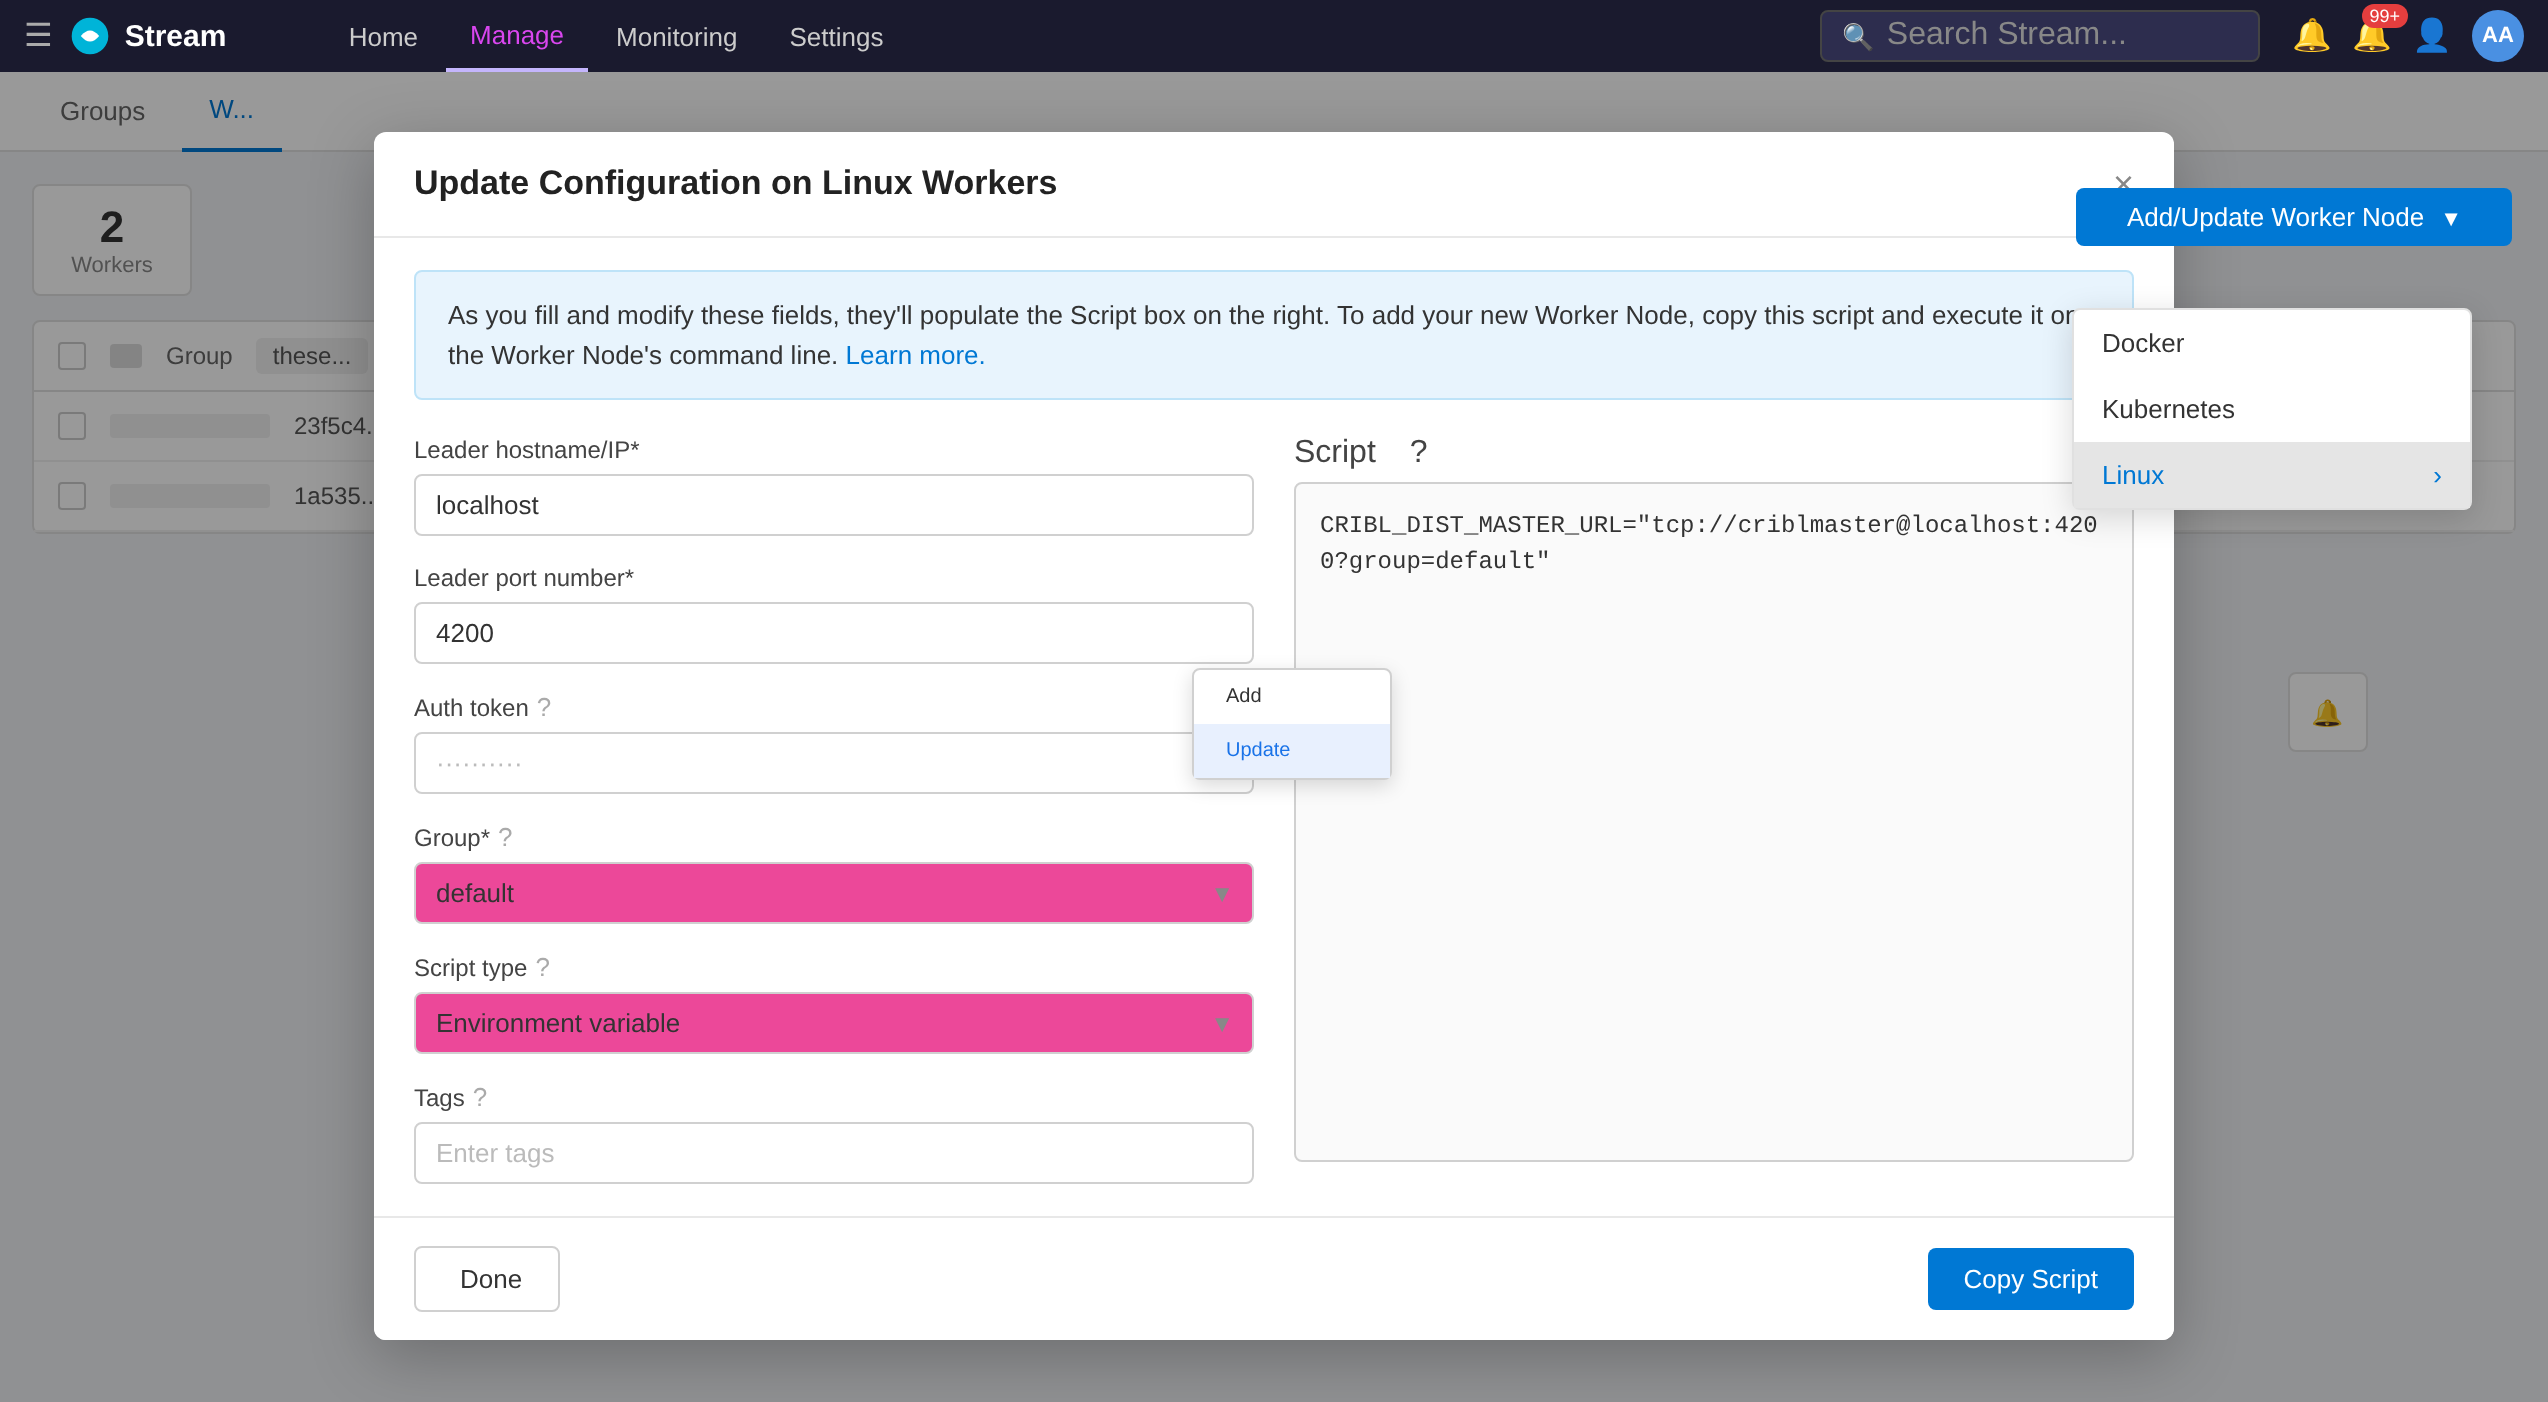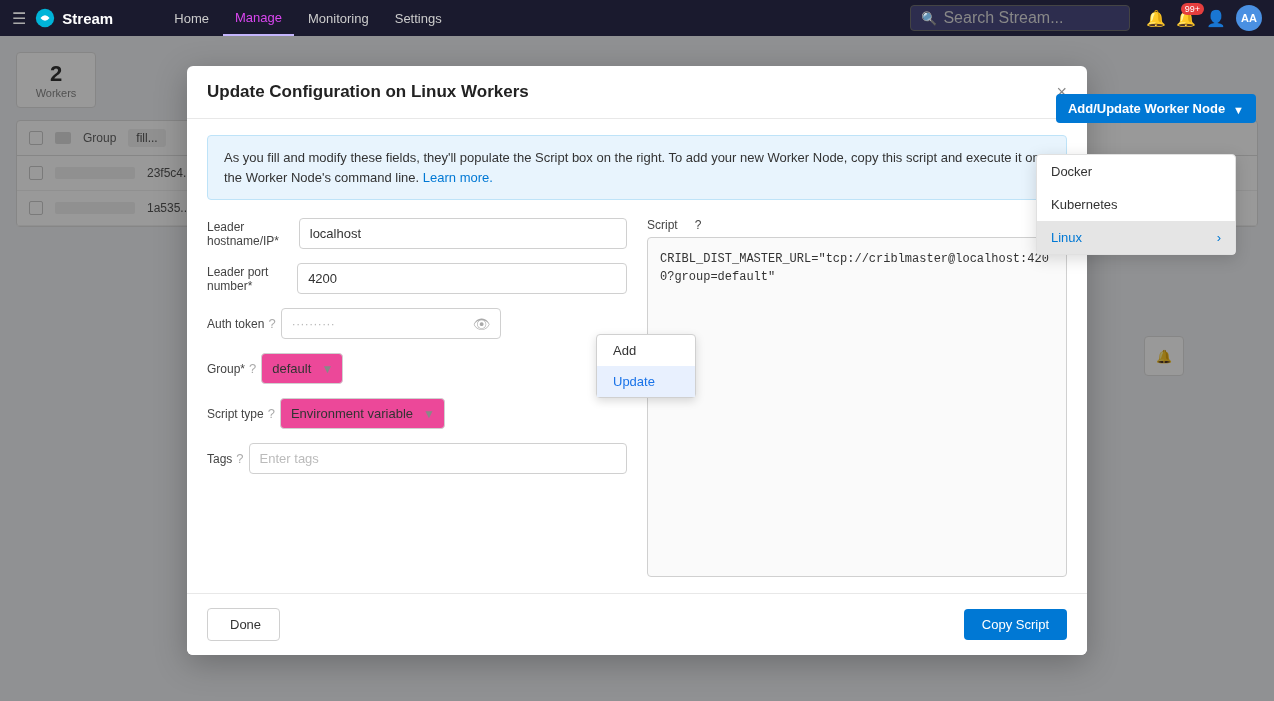--- a/index.html
+++ b/index.html
@@ -57,41 +57,41 @@
     .info-banner {
       background: #e8f4fd; border: 1px solid #bee3f8; border-radius: 4px;
       padding: 12px 16px; margin-bottom: 18px; color: #333; font-size: 13px; line-height: 1.5;
     }
     .info-banner a { color: #0078d4; text-decoration: none; }
 
     
     .form-row { display: grid; grid-template-columns: 1fr 1fr; gap: 20px; }
     .form-left { display: flex; flex-direction: column; gap: 14px; }
     .form-right { display: flex; flex-direction: column; }
-    .form-group { display: flex; flex-direction: row; gap: 5px; }
+    .form-group { display: flex; flex-direction: column; gap: 5px; }
     .form-label { font-size: 12px; font-weight: 500; color: #444; display: flex; align-items: center; gap: 4px; }
     .form-label .help-icon { color: #aaa; font-size: 13px; cursor: pointer; }
     .form-input {
       border: 1px solid #d0d0d0; border-radius: 4px; padding: 7px 10px;
       font-size: 13px; color: #333; outline: none; width: 100%;
     }
     .form-input::placeholder { color: #bbb; }
     .input-with-icon { position: relative; }
     .input-with-icon .form-input { padding-right: 32px; }
     .input-with-icon .input-icon { position: absolute; right: 10px; top: 50%; transform: translateY(-50%); color: #aaa; cursor: pointer; font-size: 14px; }
     .form-select-wrapper { position: relative; }
     .form-select {
       border: 1px solid #d0d0d0; border-radius: 4px; padding: 7px 30px 7px 10px;
       font-size: 13px; color: #333; outline: none; width: 100%;
       appearance: none; background: #ec4899; cursor: pointer;
     }
     .select-arrow { position: absolute; right: 10px; top: 50%; transform: translateY(-50%); color: #888; pointer-events: none; font-size: 12px; }
 
     
-    .script-label { font-size: 12px; font-weight: 500; color: #444; margin-bottom: 5px; display: flex; align-items: center; gap: 17px; }
+    .script-label { font-size: 16px; font-weight: 500; color: #444; margin-bottom: 5px; display: flex; align-items: center; gap: 17px; }
     .script-box {
       border: 1px solid #d0d0d0; border-radius: 4px; padding: 12px;
       font-family: 'Courier New', monospace; font-size: 12px; color: #333;
       background: #fafafa; min-height: 340px; line-height: 1.5;
       word-break: break-all; white-space: pre-wrap;
     }
 
     
     .modal-footer {
       display: flex; align-items: center; justify-content: space-between;
@@ -103,38 +103,38 @@
 
     
     .dropdown-menu {
       position: absolute; top: 60px; right: 20px;
       background: white; border: 1px solid #e0e0e0; border-radius: 4px;
       box-shadow: 0 4px 16px rgba(0,0,0,0.15); z-index: 400; min-width: 200px;
     }
     .dropdown-trigger {
       display: flex; align-items: flex-end; gap: 8px;
       background: #0078d4; color: white; border-radius: 4px;
-      padding: 7px 12px; font-size: 13px; font-weight: 700; cursor: pointer;
+      padding: 7px 25px; font-size: 13px; font-weight: 400; cursor: pointer;
       border: none; outline: none;
     }
     .dropdown-trigger .chevron { font-size: 11px; }
     .dropdown-item {
       padding: 9px 14px; cursor: pointer; color: #333; font-size: 13px;
       display: flex; align-items: center; justify-content: space-between;
     }
     .dropdown-item.selected { background: #e5e5e5; color: #0078d4; font-weight: 500; }
 
     
     .context-menu {
       position: absolute; top: 298px; left: 596px;
       background: white; border: 1px solid #d0d0d0; border-radius: 4px;
       box-shadow: 0 3px 10px rgba(0,0,0,0.15); z-index: 500; min-width: 100px;
     }
     .context-item {
-      padding: 8px 16px; cursor: pointer; color: #333; font-size: 13px;
+      padding: 8px 16px; cursor: pointer; color: #333; font-size: 10px;
     }
     .context-item.active { background: #e8f0fe; color: #1a73e8; }
 
     
     .bg-table { background: white; border-radius: 4px; border: 1px solid #e0e0e0; margin-top: 12px; }
     .bg-table-header { display: flex; align-items: center; padding: 8px 12px; border-bottom: 1px solid #e0e0e0; gap: 12px; }
     .bg-table-row { display: flex; align-items: center; padding: 10px 12px; border-bottom: 1px solid #f0f0f0; gap: 12px; color: #555; font-size: 12px; }
     .bg-checkbox { width: 14px; height: 14px; border: 1px solid #ccc; border-radius: 2px; flex-shrink: 0; }
     .bg-col-stub { background: #f0f0f0; height: 12px; border-radius: 2px; }
   </style>
@@ -167,31 +167,35 @@
     <div class="topnav-icon" style="position:relative;">
       🔔
       <span class="notif-badge">99+</span>
     </div>
     <div class="topnav-icon">👤</div>
     <div class="avatar">AA</div>
   </div>
 </nav>
 
 <div class="page-bg">
+  <div class="subtabs">
+    <div class="subtab">Groups</div>
+    <div class="subtab active">W...</div>
+  </div>
   <div class="page-content">
     <div class="workers-count">
       <span class="num">2</span>
       <span class="label">Workers</span>
     </div>
     <div class="bg-table">
       <div class="bg-table-header">
         <div class="bg-checkbox"></div>
         <div style="width:16px;height:12px;background:#ddd;border-radius:2px;"></div>
         <span style="font-size:12px;color:#666;">Group</span>
-        <span style="font-size:12px;color:#555;background:#f0f0f0;border-radius:3px;padding:2px 8px;">fill...</span>
+        <span style="font-size:12px;color:#555;background:#f0f0f0;border-radius:3px;padding:2px 8px;">these...</span>
         <span style="font-size:12px;color:#666;margin-left:12px;">GUID</span>
       </div>
       <div class="bg-table-row">
         <div class="bg-checkbox"></div>
         <div class="bg-col-stub" style="width:80px;"></div>
         <span style="color:#555;font-size:12px;">23f5c4...</span>
       </div>
       <div class="bg-table-row">
         <div class="bg-checkbox"></div>
         <div class="bg-col-stub" style="width:80px;"></div>

